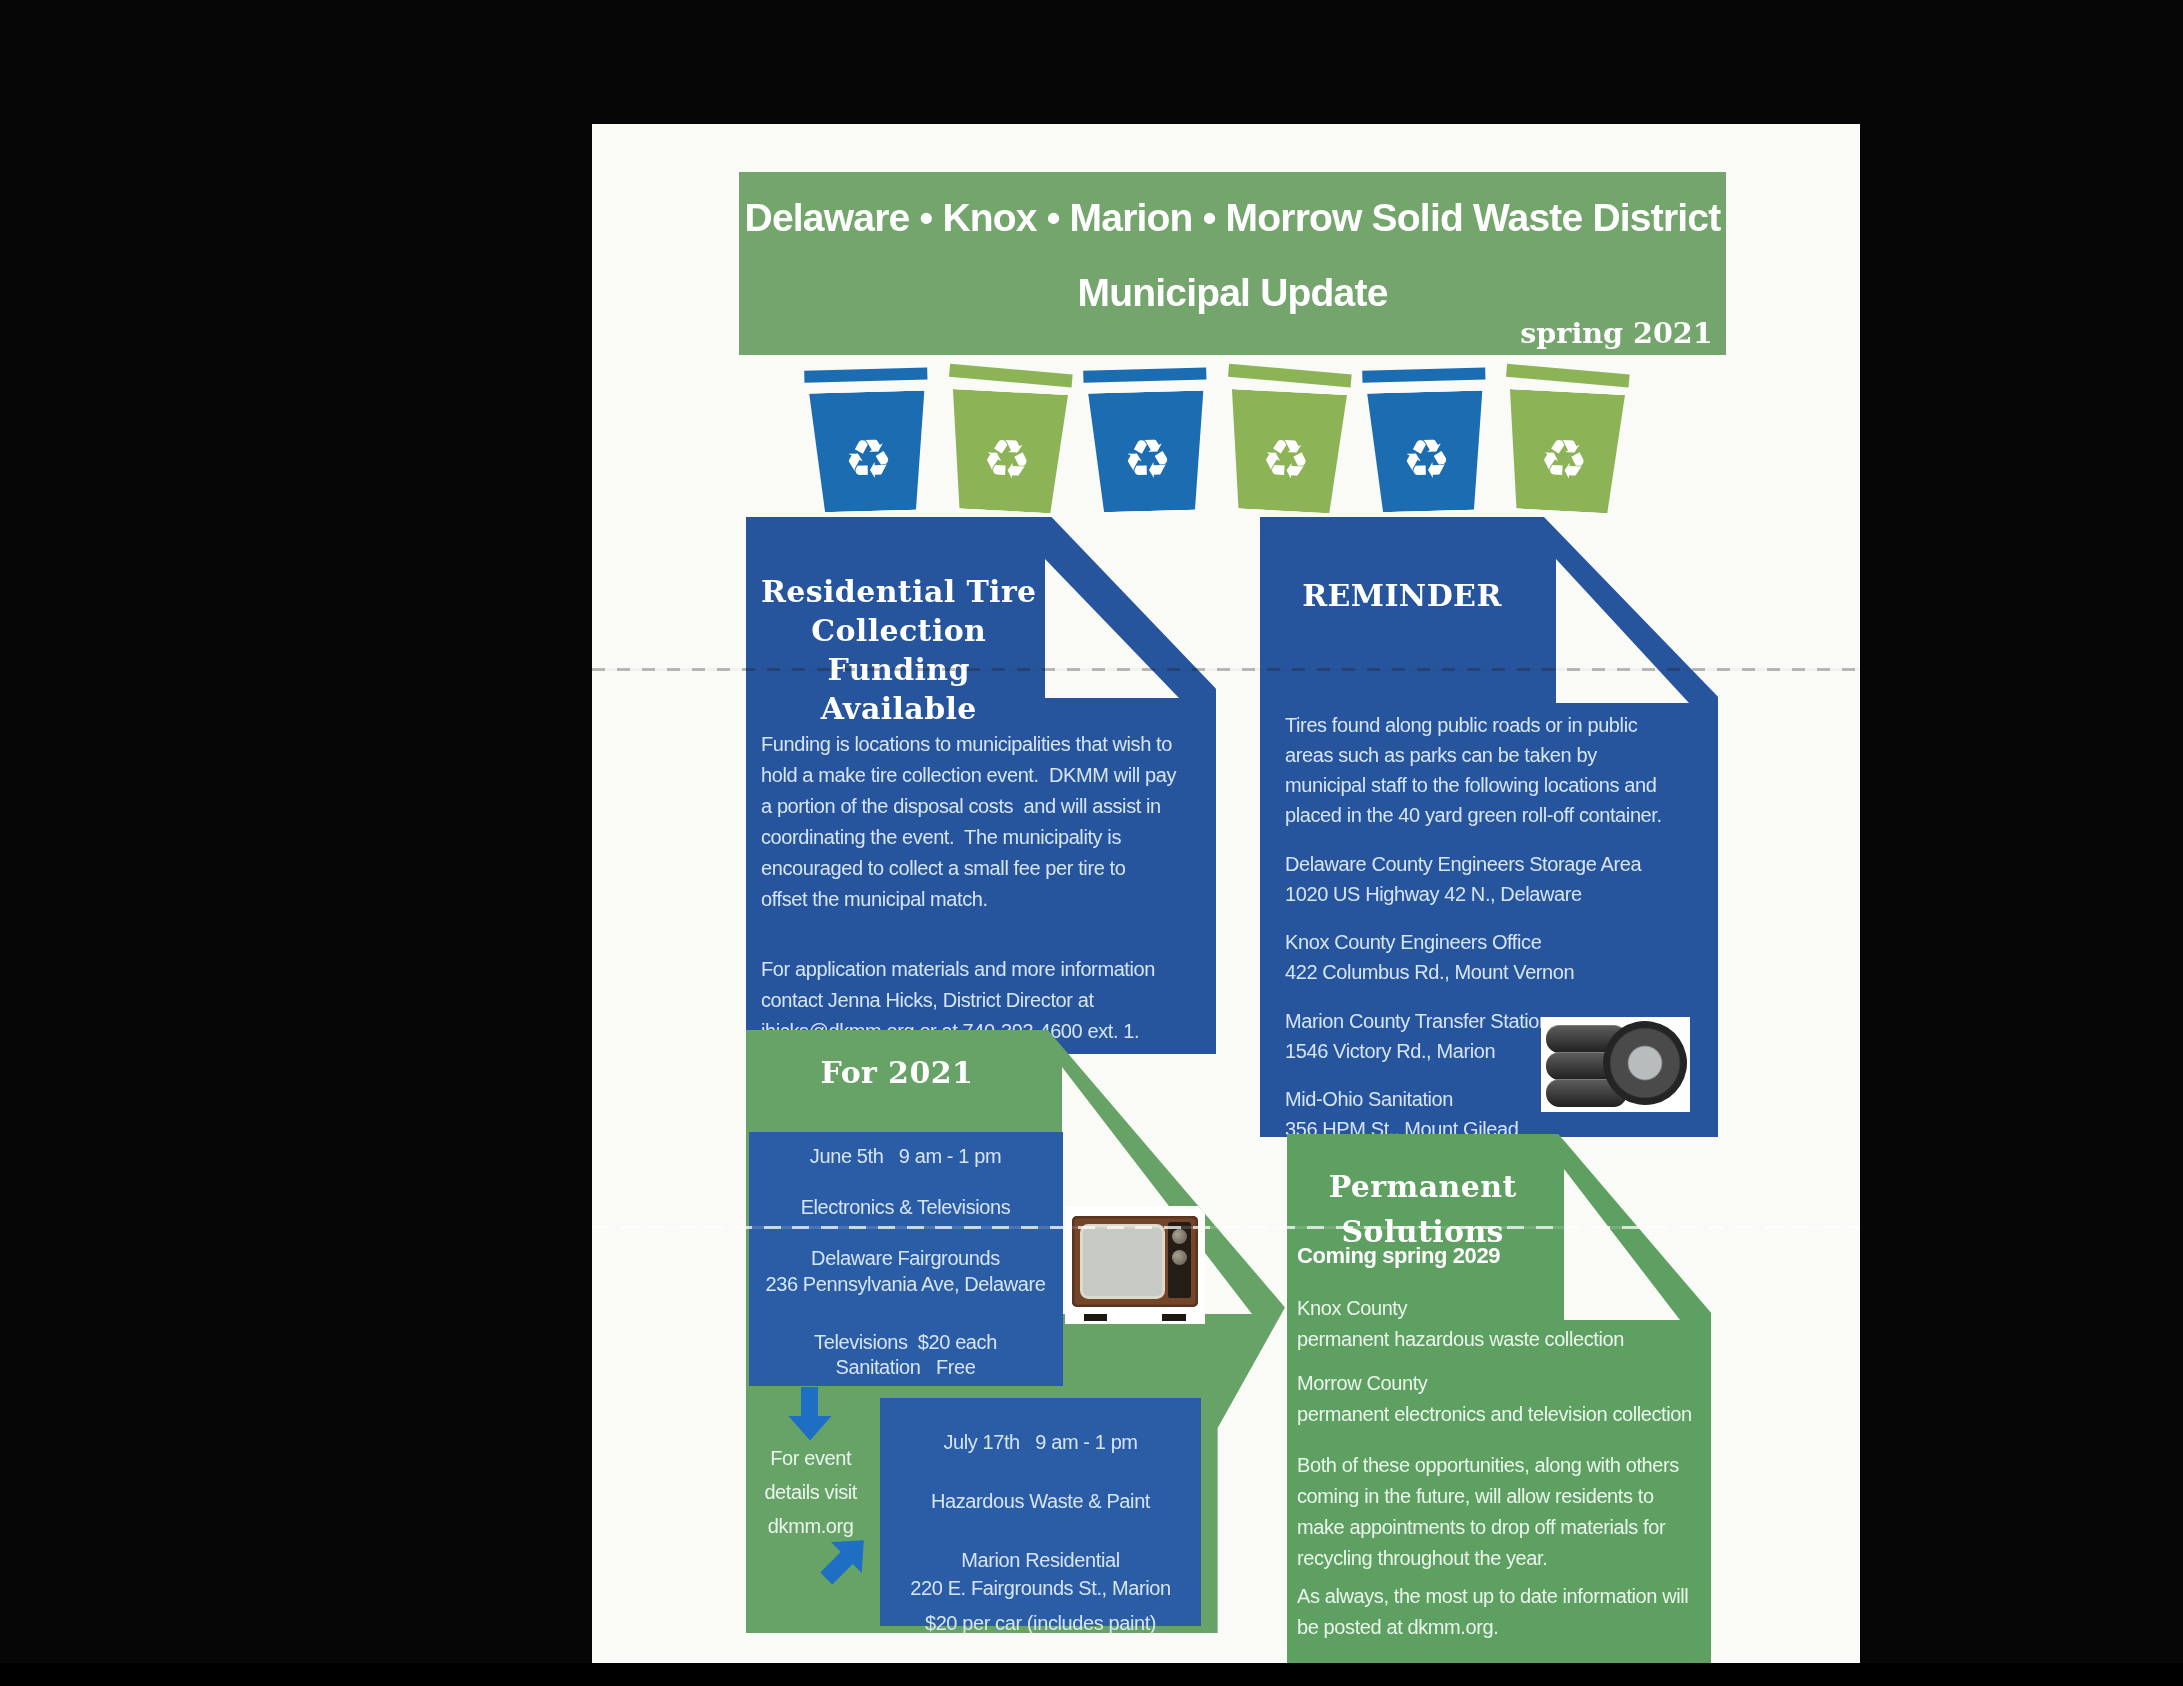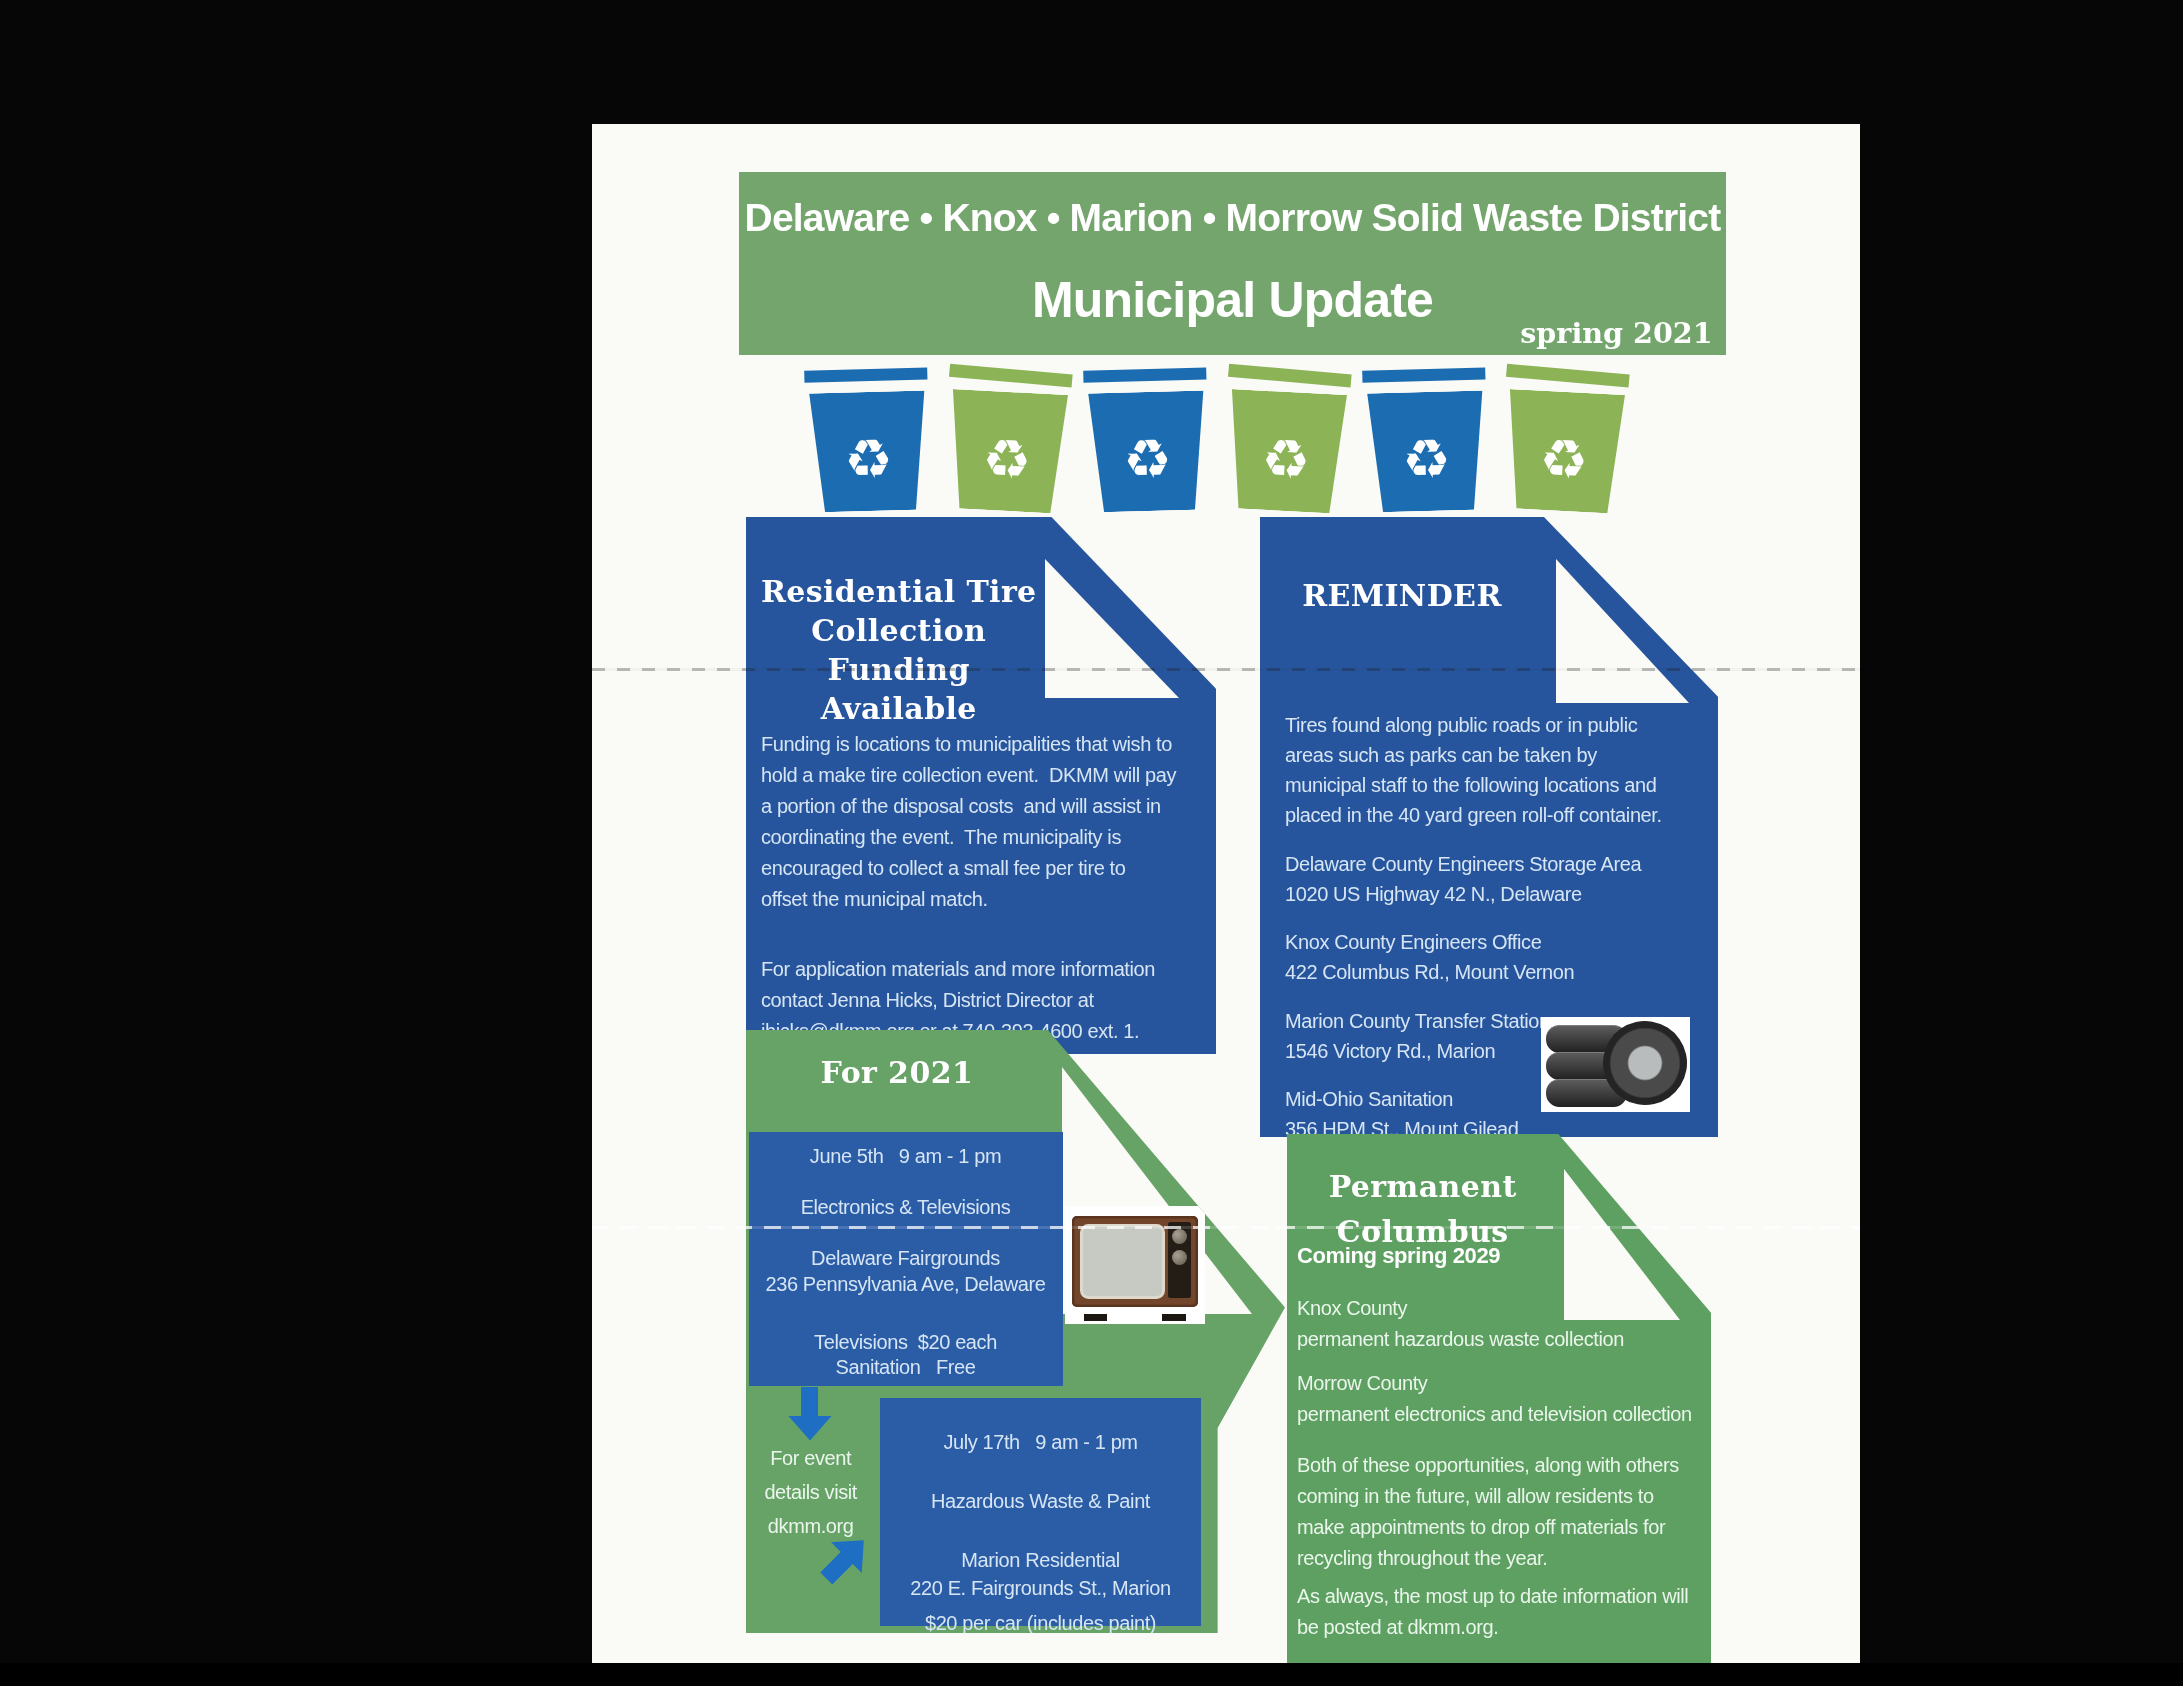--- a/index.html
+++ b/index.html
@@ -5,21 +5,21 @@
   html,body{margin:0;padding:0;background:#000;}
   .canvas{position:relative;width:2183px;height:1663px;background:#060606;overflow:hidden;
           font-family:"Liberation Sans",sans-serif;}
   .page{position:absolute;left:592px;top:124px;width:1268px;height:1563px;background:#fafaf7;}
 
   
   .banner{position:absolute;left:739px;top:172px;width:987px;height:183px;background:#74a56c;}
   .banner .l1{position:absolute;top:23.5px;left:0;right:0;text-align:center;color:#fff;
               font-size:39px;font-weight:700;letter-spacing:-0.8px;white-space:pre;}
   .banner .l2{position:absolute;top:99px;left:0;right:0;text-align:center;color:#fff;
-              font-size:50px;font-weight:700;letter-spacing:-0.8px;white-space:pre;}
+              font-size:39px;font-weight:700;letter-spacing:-0.8px;white-space:pre;}
   .banner .issue{position:absolute;right:13.4px;bottom:5px;color:#fff;font-size:28.6px;font-weight:700;
               font-family:"DejaVu Serif",serif;}
 
   
   .bin{position:absolute;top:367px;width:128px;height:144px;}
   .bin .bin-lid{position:absolute;top:1.7px;left:1.7px;right:3.4px;height:12.6px;}
   .bin .bin-body{position:absolute;top:25px;left:0;right:0;bottom:0;
                  clip-path:polygon(5% 0,95% 0,86% 100%,15% 100%);}
   .bin.blue .bin-lid,.bin.blue .bin-body{background:#1b6cb0;}
   .bin.green .bin-lid,.bin.green .bin-body{background:#8cb456;}
@@ -248,21 +248,21 @@
       <div class="line m3">Marion Residential</div>
       <div class="line m4">220 E. Fairgrounds St., Marion</div>
       <div class="line m5">$20 per car (includes paint)</div>
     </div>
   </div>
 
   <div class="panel panel-perm">
     <div class="notch"></div>
     <div class="titles deco-title">
       <div>Permanent</div>
-      <div>Columbus</div>
+      <div>Solutions</div>
     </div>
     <div class="body body-green">
       <div class="line coming">Coming spring 2029</div>
       <div class="perm-knox">
         <div class="line">Knox County</div>
         <div class="line">permanent hazardous waste collection</div>
       </div>
       <div class="perm-morrow">
         <div class="line">Morrow County</div>
         <div class="line">permanent electronics and television collection</div>

